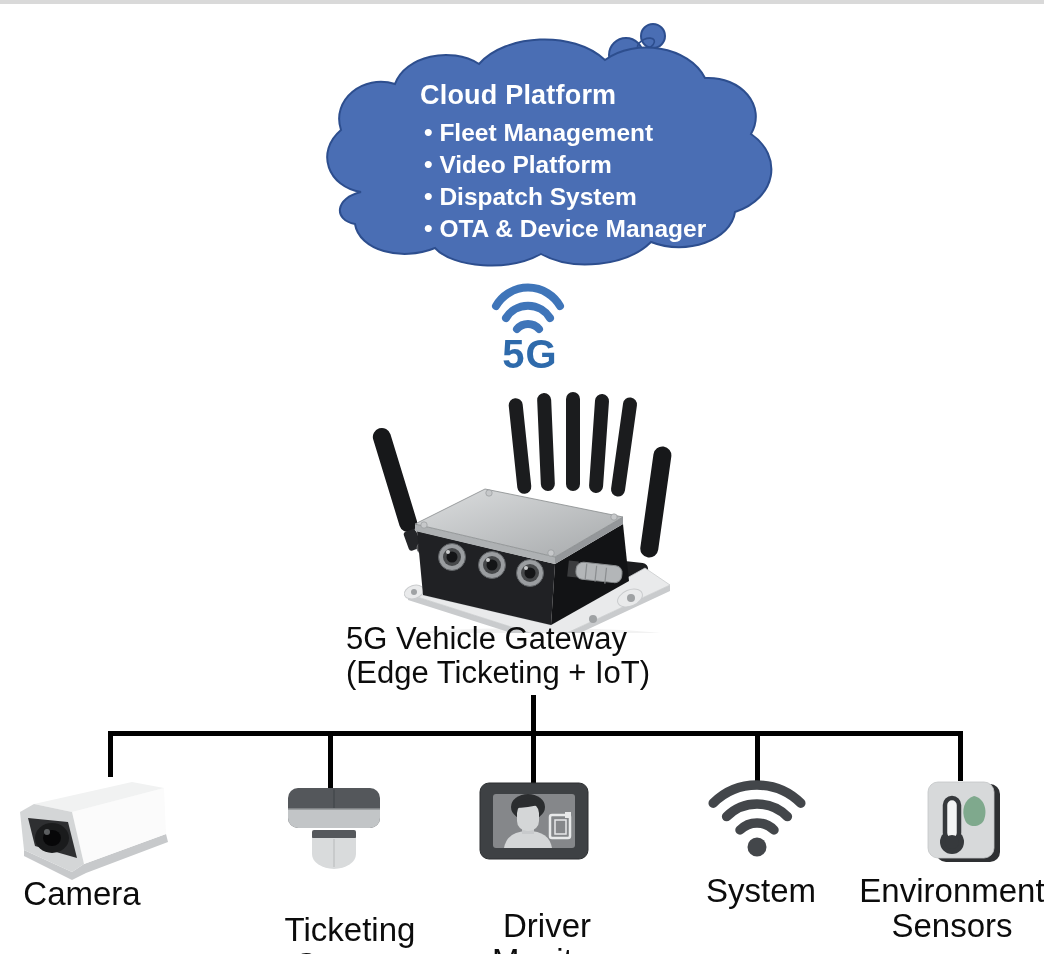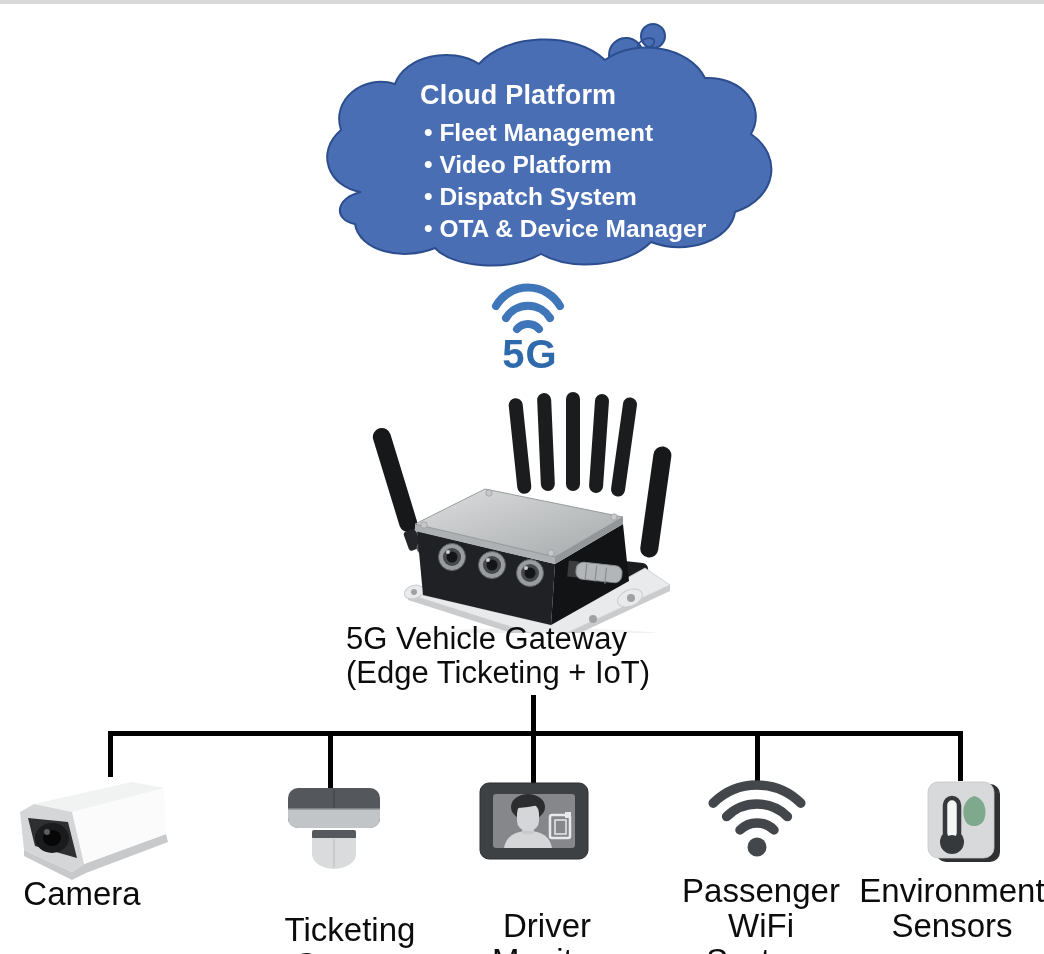--- a/index.html
+++ b/index.html
@@ -244,21 +244,20 @@
       <rect x="23" y="22" width="14" height="42" rx="7" fill="#f4f5f5" stroke="#36393c" stroke-width="4.5"></rect>
       <circle cx="30" cy="66" r="7" fill="#36393c"></circle>
     </g>
     <path class="green-fill" d="M 52,20 C 62,22 66,34 62,44 C 58,52 46,52 43,44 C 39,35 42,23 52,20 Z"></path>
   </svg>
 
   <div id="label-camera" class="dev-label">Camera</div>
   <div id="label-ticketing" class="dev-label">Ticketing System</div>
   <div id="label-driver" class="dev-label">Driver Monitor</div>
   <div id="label-wifi" class="dev-label">
-    <div>Passenger WiFi</div>
     <div>System</div>
   </div>
   <div id="label-env" class="dev-label">
     <div>Environment</div>
     <div>Sensors</div>
   </div>
 
 </div>
 
 </body></html>

